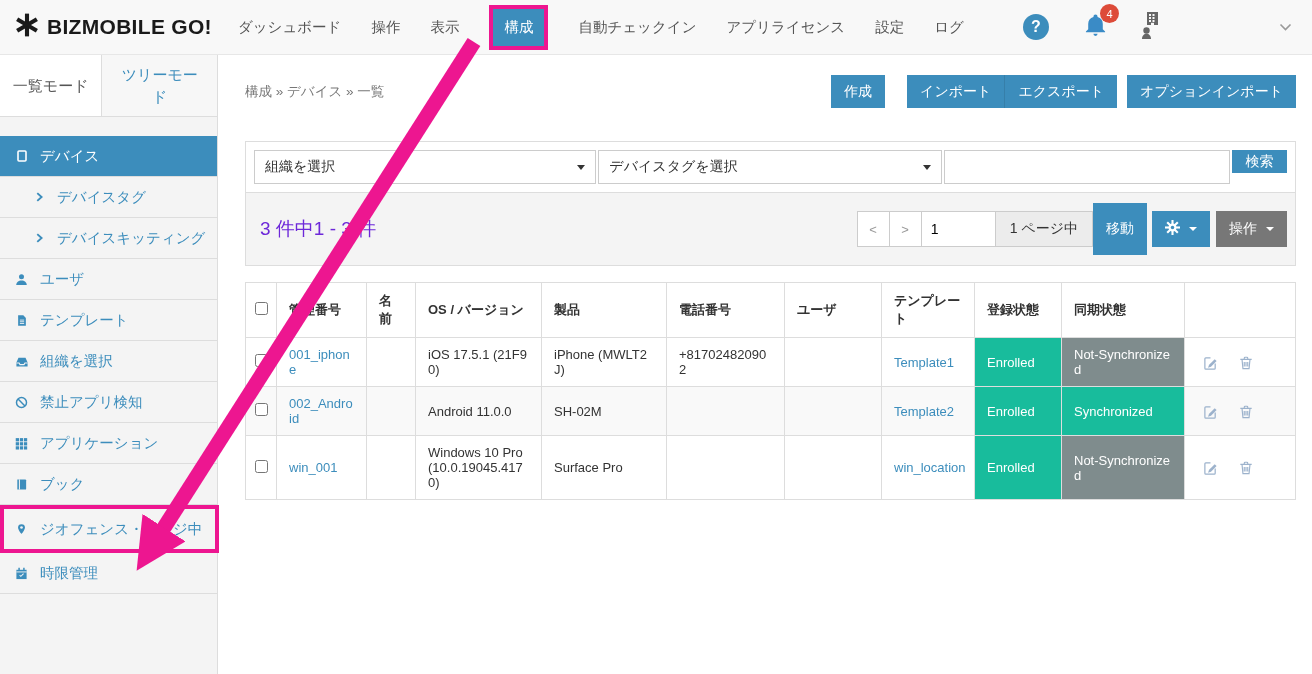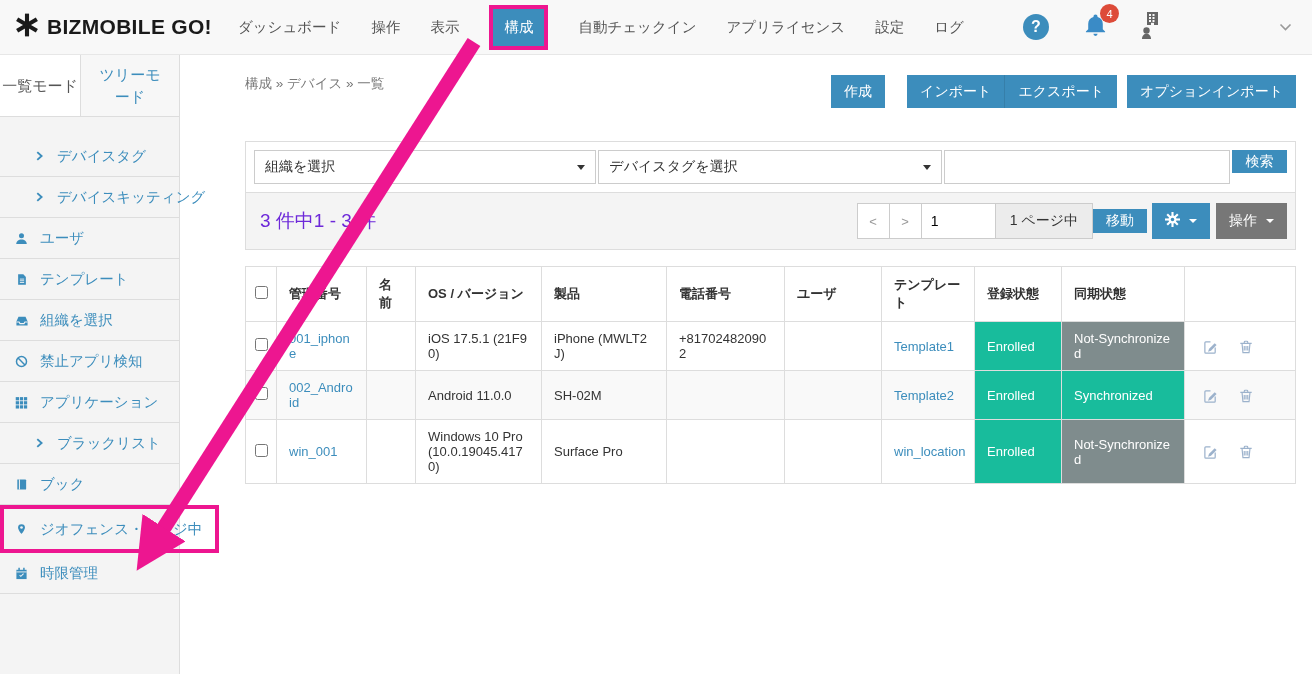--- a/index.html
+++ b/index.html
@@ -14,35 +14,35 @@
   .nav-item { cursor:pointer; white-space:nowrap; }
   .nav-item.active { background:#3c8dbc; color:#fff; border:4px solid #ed1690; padding:9px 11px; }
   .top-icons { margin-left:auto; display:flex; align-items:center; gap:34px; }
   .help-circle { width:26px; height:26px; border-radius:50%; background:#3c8dbc; color:#fff; font-weight:bold; font-size:16px; display:flex; align-items:center; justify-content:center; cursor:pointer; }
   .bell-wrap { position:relative; cursor:pointer; }
   .badge { position:absolute; top:-8px; right:-11px; background:#dd4b39; color:#fff; border-radius:50%; width:19px; height:19px; font-size:11px; display:flex; align-items:center; justify-content:center; }
   .user-stack { cursor:pointer; }
   .chev-down { margin-left:86px; padding-right:10px; cursor:pointer; }
 
   
-  .sidebar { position:absolute; left:0; top:55px; bottom:0; width:180px; background:#f4f4f4; border-right:1px solid #ddd; z-index:4; }
+  .sidebar { position:absolute; left:0; top:55px; bottom:0; width:218px; background:#f4f4f4; border-right:1px solid #ddd; z-index:4; }
   .side-tabs { display:flex; height:62px; border-bottom:1px solid #ddd; }
   .side-tab { display:flex; align-items:center; justify-content:center; text-align:center; font-size:15px; cursor:pointer; line-height:1.45; }
   .side-tab.active { width:103px; background:#fff; color:#555; border-right:1px solid #ddd; }
   .side-tab.inactive { width:115px; background:#f7f7f7; color:#3c8dbc; padding:0 18px; }
   .side-menu { margin-top:19px; }
   .side-item { display:flex; align-items:center; height:41px; border-bottom:1px solid #ddd; color:#3c8dbc; font-size:14.5px; padding:0 8px 0 14px; gap:11px; cursor:pointer; white-space:nowrap; }
   .side-item .icon { width:15px; display:flex; justify-content:center; align-items:center; flex:none; }
   .side-item.indent { padding-left:31px; }
   .side-item.active { background:#3c8dbc; color:#fff; }
   .side-item.highlighted { border:4px solid #ed1690; height:48px; width:219px; padding-left:10px; }
 
   
   .main { margin-left:218px; padding:0 16px 0 27px; }
-  .main-top { display:flex; align-items:flex-start; justify-content:space-between; padding-top:20px; }
+  .main-top { display:flex; align-items:center; justify-content:space-between; padding-top:20px; }
   .breadcrumb { color:#777; font-size:13.5px; }
   .btns { display:flex; gap:10px; }
   .btn { background:#3c8dbc; color:#fff; border:none; font-size:14px; height:33px; padding:0 13px; cursor:pointer; font-family:inherit; white-space:nowrap; }
   .btn-group { display:flex;margin-left:12px; }
   .btn-group .btn + .btn { border-left:1px solid #367fa9; }
 
   .panel { border:1px solid #ddd; margin-top:33px; }
   .filter-row { display:flex; padding:8px; background:#fff; border-bottom:1px solid #ddd; gap:2px; }
   .select { height:34px; border:1px solid #ccc; background:#fff; display:flex; align-items:center; justify-content:space-between; padding:0 10px; font-size:14px; color:#333; cursor:pointer; }
   .caret-dark { width:0; height:0; border-top:5px solid #333; border-left:4px solid transparent; border-right:4px solid transparent; }
@@ -51,21 +51,21 @@
   .sel-tag { flex:340 0 0; }
   .search-input { flex:284 0 0; height:34px; border:1px solid #ccc; padding:0 8px; font-size:14px; font-family:inherit; }
   .btn-search { width:55px; height:23px; flex:none; }
 
   .pager-row { display:flex; align-items:center; justify-content:space-between; background:#f4f4f4; padding:10px 8px; }
   .pager-summary { font-weight:normal; font-size:19px; color:#6d28d9; padding-left:6px; }
   .pager-controls { display:flex; align-items:center; }
   .pg-btn { width:33px; height:36px; background:#fff; border:1px solid #ccc; color:#999; font-size:13px; cursor:pointer; margin-right:-1px; font-family:inherit; }
   .pg-input { width:75px; height:36px; border:1px solid #ccc; padding:0 9px; font-size:14px; font-family:inherit; }
   .pg-addon { height:36px; background:#ececec; border:1px solid #ccc; border-left:none; display:flex; align-items:center; padding:0 14px; font-size:14px; color:#333; white-space:nowrap; }
-  .btn-go { height:24px; }
+  .btn-go { height:52px; }
   .btn-gear { height:36px; margin-left:5px; display:flex; align-items:center; gap:9px; }
   .btn-ops { height:36px; margin-left:6px; background:#777; display:flex; align-items:center; gap:9px; }
 
   
   .table-wrap { margin-top:16px; }
   table { border-collapse:collapse; table-layout:fixed; width:100%; font-size:13px; }
   th, td { border:1px solid #ddd; padding:9px 12px; vertical-align:middle; text-align:left; }
   th { font-weight:bold; color:#333; background:#fff; }
   tr.even td { background:#f9f9f9; }
   .breakable { word-break:break-all; }
@@ -144,20 +144,28 @@
     </div>
   </div>
 
   <div class="sidebar">
     <div class="side-tabs">
       <div class="side-tab active">一覧モード</div>
       <div class="side-tab inactive">ツリーモード</div>
     </div>
     <div class="side-menu">
 
+      <div class="side-item active">
+        <span class="icon">
+            <svg width="14" height="14" viewBox="0 0 14 14">
+              <rect x="3" y="2" width="8" height="10" rx="1" fill="none" stroke="currentColor" stroke-width="1.6"></rect>
+            </svg>
+          </span>
+        <span>デバイス</span>
+      </div>
 
       <div class="side-item indent">
         <span class="icon">
             <svg width="12" height="12" viewBox="0 0 14 14" fill="none" stroke="currentColor" stroke-width="2.2">
               <path d="M5 2.5L10 7l-5 4.5"></path>
             </svg>
           </span>
         <span>デバイスタグ</span>
       </div>
 
@@ -227,28 +235,20 @@
                 <rect x="0.8" y="10" width="3.5" height="3.5"></rect>
                 <rect x="5.2" y="10" width="3.5" height="3.5"></rect>
                 <rect x="9.6" y="10" width="3.5" height="3.5"></rect>
               </g>
             </svg>
           </span>
         <span>アプリケーション</span>
       </div>
 
 
-      <div class="side-item indent">
-        <span class="icon">
-            <svg width="12" height="12" viewBox="0 0 14 14" fill="none" stroke="currentColor" stroke-width="2.2">
-              <path d="M5 2.5L10 7l-5 4.5"></path>
-            </svg>
-          </span>
-        <span>ブラックリスト</span>
-      </div>
 
       <div class="side-item">
         <span class="icon">
             <svg width="13" height="13" viewBox="0 0 14 14" fill="currentColor">
               <path d="M2.5 1.5h8.5a1 1 0 0 1 1 1v9a1 1 0 0 1-1 1H2.5z"></path>
               <rect x="4.2" y="1.5" width="1.1" height="11" fill="#f4f4f4"></rect>
             </svg>
           </span>
         <span>ブック</span>
       </div>

